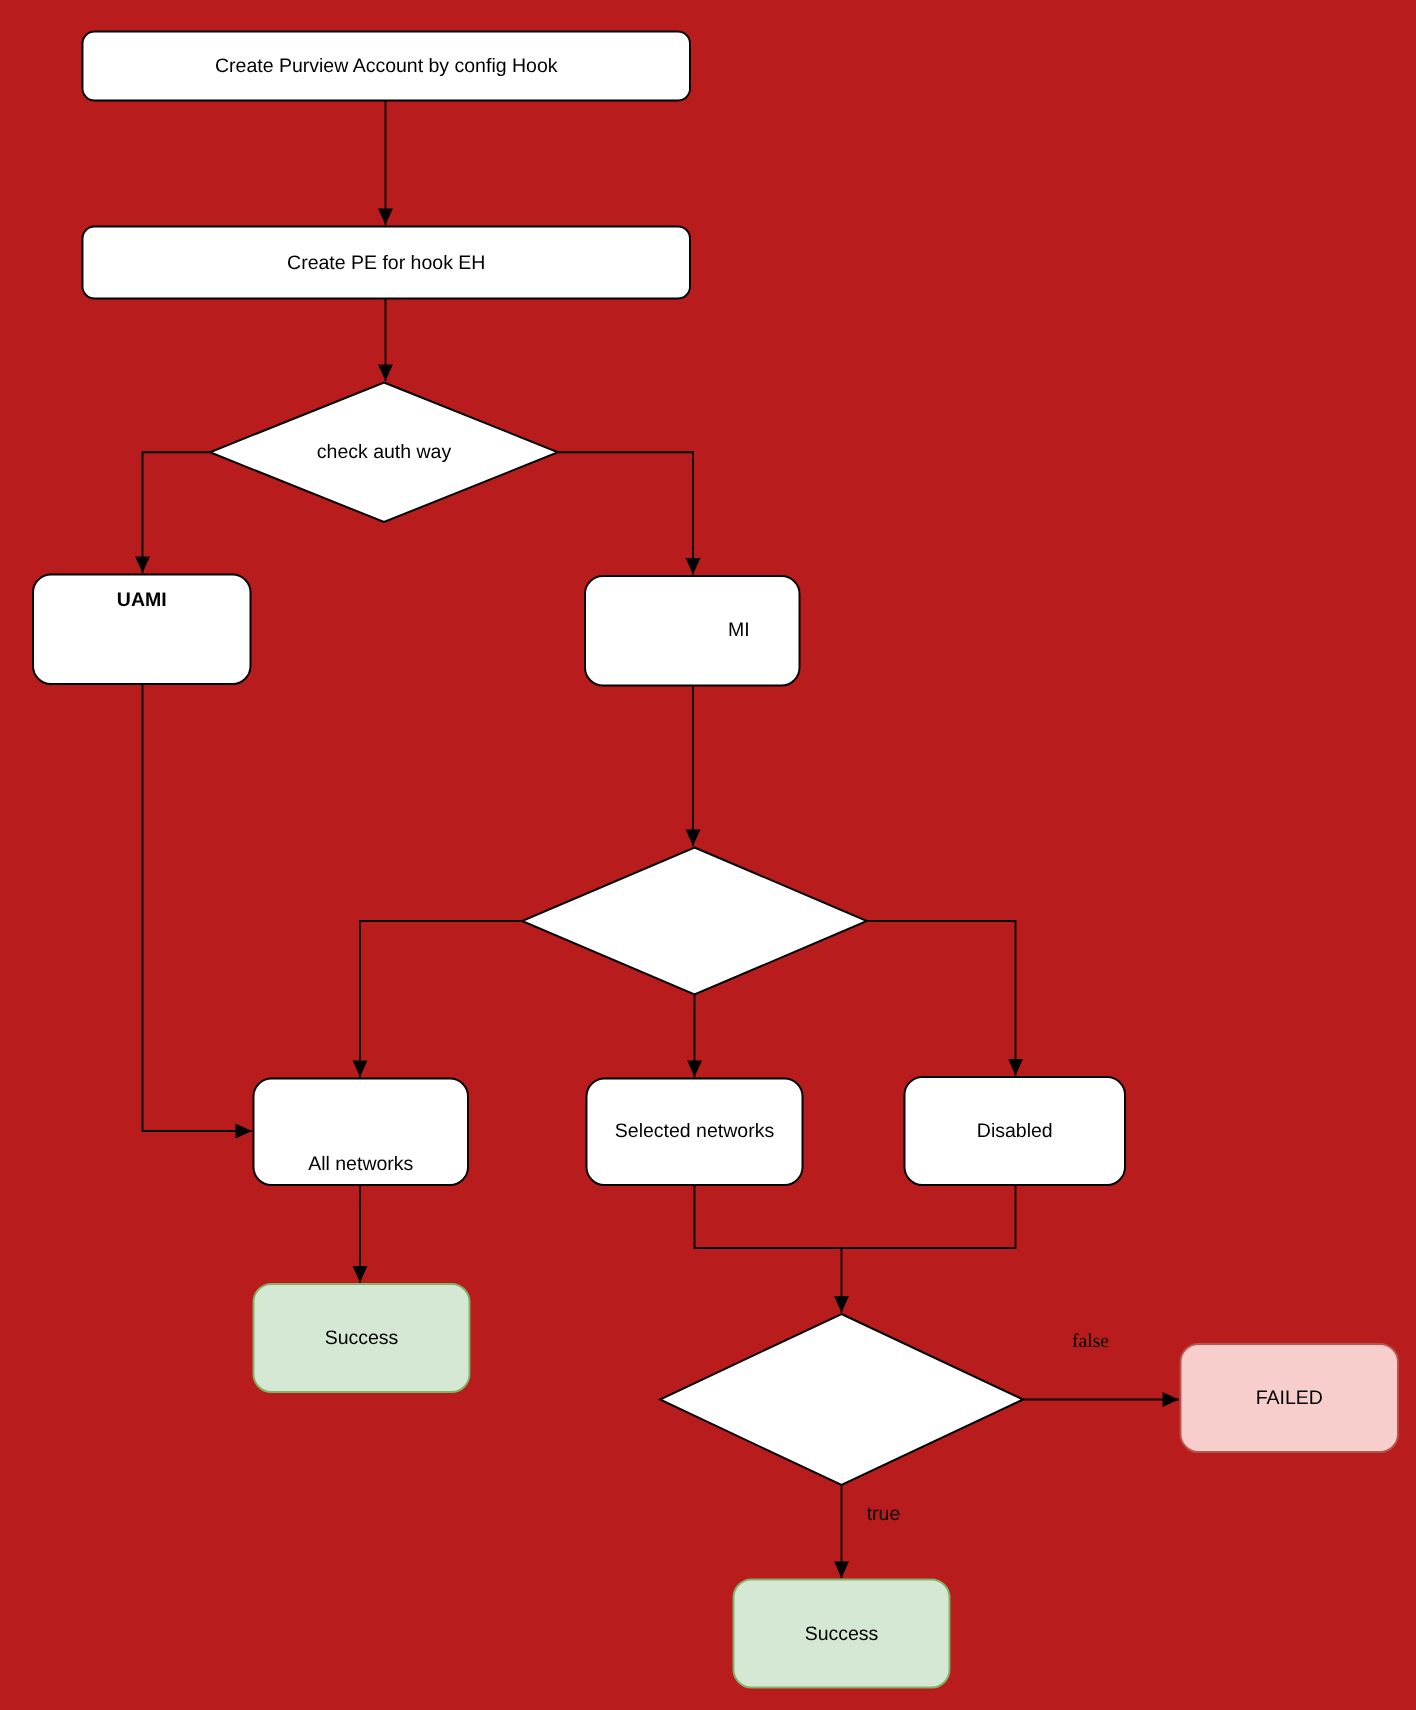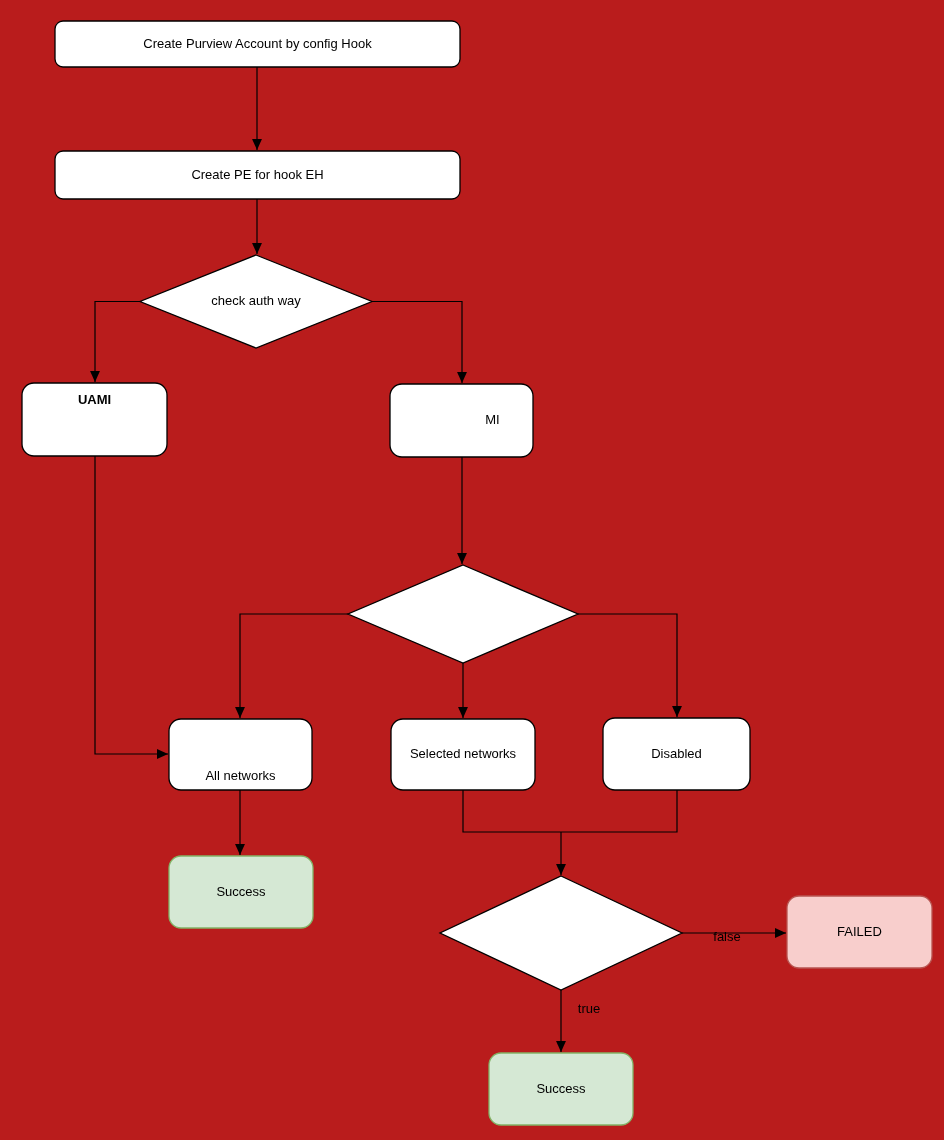--- a/index.html
+++ b/index.html
@@ -98,16 +98,16 @@
   <div class="nlabel" style="left:140px; top:255px; width:232px; height:93px;">check auth way</div>
   <div class="nlabel" style="left:22px;  top:374px; width:145px; height:52px;font-weight:bold;">UAMI</div>
   <div class="nlabel" style="left:390px; top:384px; width:143px; height:73px;padding-left:31px;">MI</div>
   <div class="nlabel" style="left:169px; top:719px; width:143px; height:71px;margin-top:22px;">All networks</div>
   <div class="nlabel" style="left:391px; top:719px; width:144px; height:71px;">Selected networks</div>
   <div class="nlabel" style="left:603px; top:718px; width:147px; height:72px;">Disabled</div>
   <div class="nlabel" style="left:169px; top:856px; width:144px; height:72px;">Success</div>
   <div class="nlabel" style="left:787px; top:896px; width:145px; height:72px;">FAILED</div>
   <div class="nlabel" style="left:489px; top:1053px;width:144px; height:72px;">Success</div>
 
-  <div class="elabel" style="left:697px; top:927px; width:60px; height:18px;">false</div>
+  <div class="elabel" style="left:697px; top:885px; width:60px; height:18px;font-family:Liberation Serif, serif;">false</div>
   <div class="elabel" style="left:564px; top:999px; width:50px; height:18px;">true</div>
 
 </div>
 
 </body></html>

